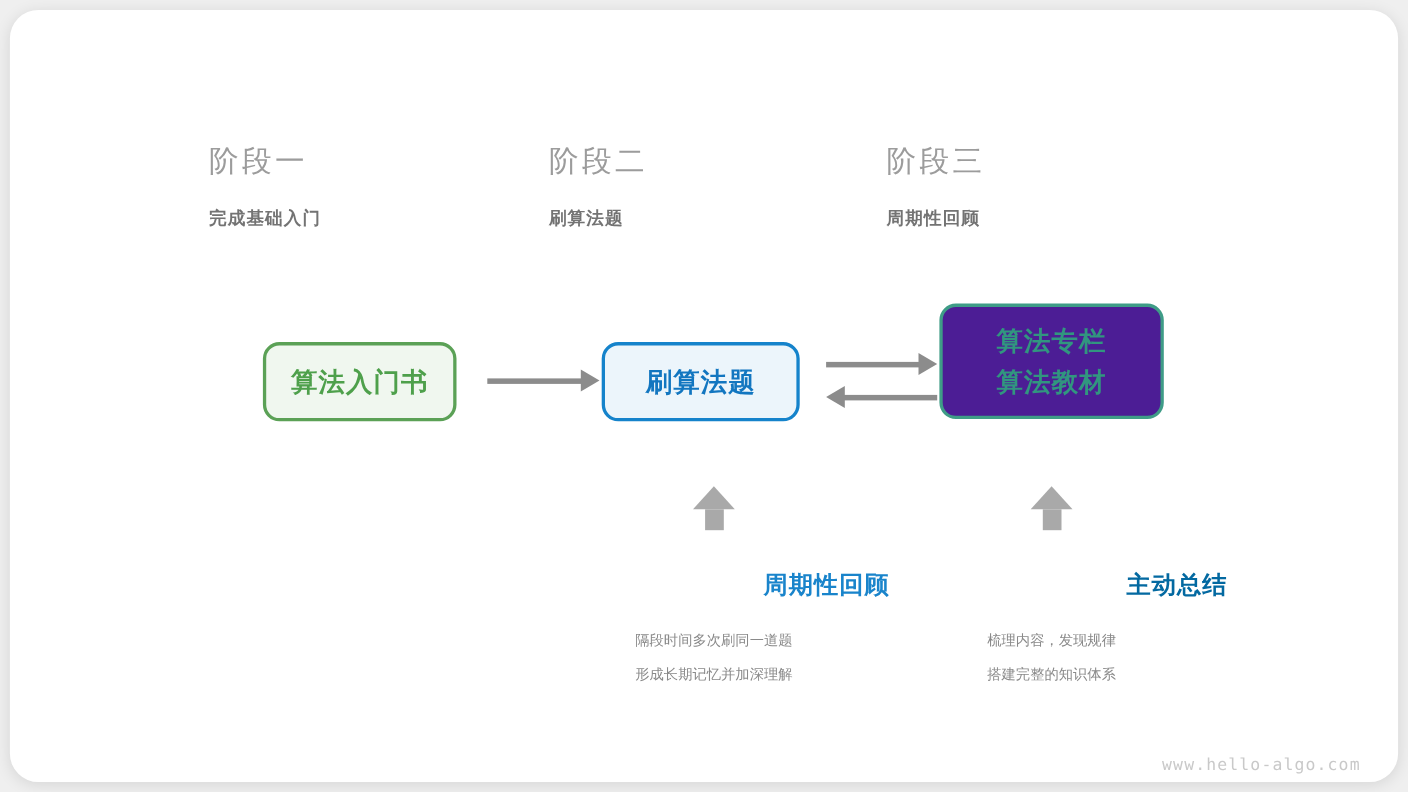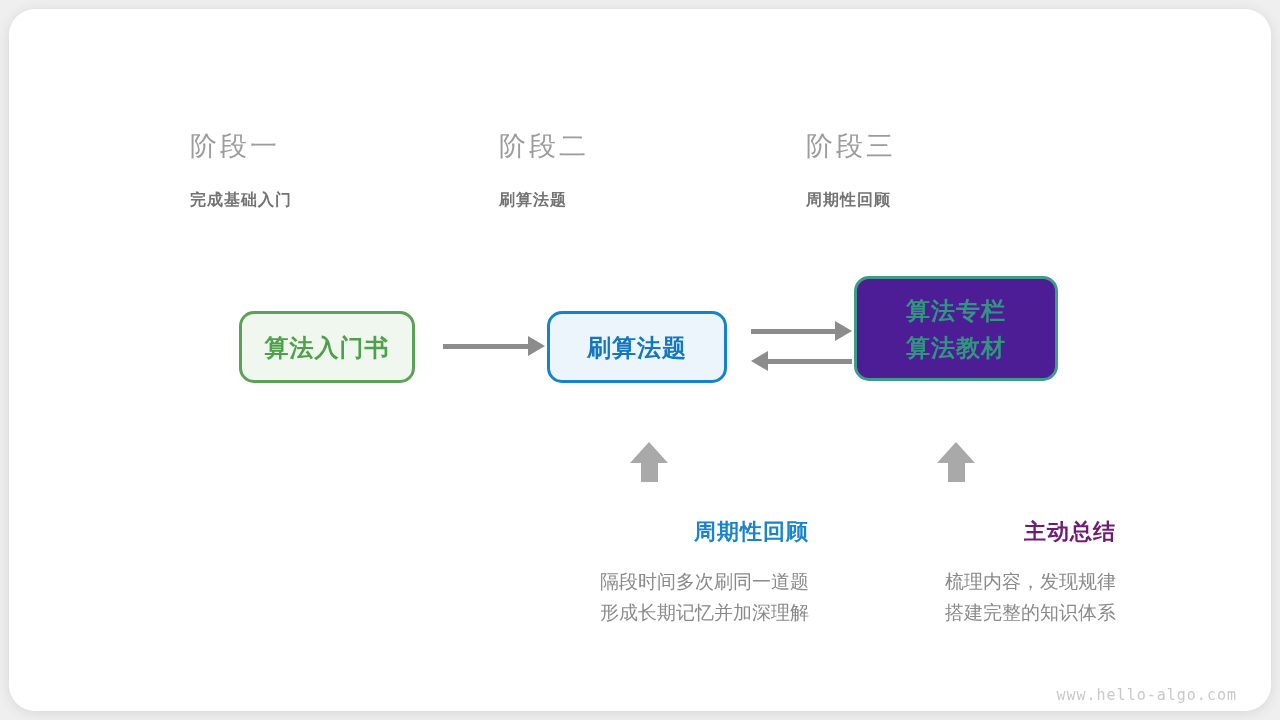--- a/index.html
+++ b/index.html
@@ -52,22 +52,22 @@
     border-left:19px solid transparent;border-right:19px solid transparent;
     border-bottom:21px solid #a9a9a9;
   }
   .up-stem{width:17px;height:19px;margin:0 auto;background:#a9a9a9;}
   .up-mid{left:621px;}
   .up-right{left:928px;}
   
   .annotation{position:absolute;width:320px;text-align:center;top:506px;}
   .annotation-title{font-size:22px;line-height:33px;font-weight:bold;letter-spacing:1px;text-align:right;}
   .annotation-title.blue{color:#1984cb;}
-  .annotation-title.teal{color:#701a75;}
-  .annotation-desc{margin-top:18px;font-size:19px;line-height:31px;color:#8a8a8a;text-align:right;}
+  .annotation-title.teal{color:#0369a1;}
+  .annotation-desc{margin-top:18px;font-size:13px;line-height:31px;color:#8a8a8a;}
   .ann-mid{left:480px;}
   .ann-right{left:787px;}
   
   .watermark{
     position:absolute;right:34px;top:677px;
     font-family:"DejaVu Sans Mono","Liberation Mono",monospace;
     font-size:15px;color:#c9c9c9;letter-spacing:1px;
   }
 </style>
 </head>

